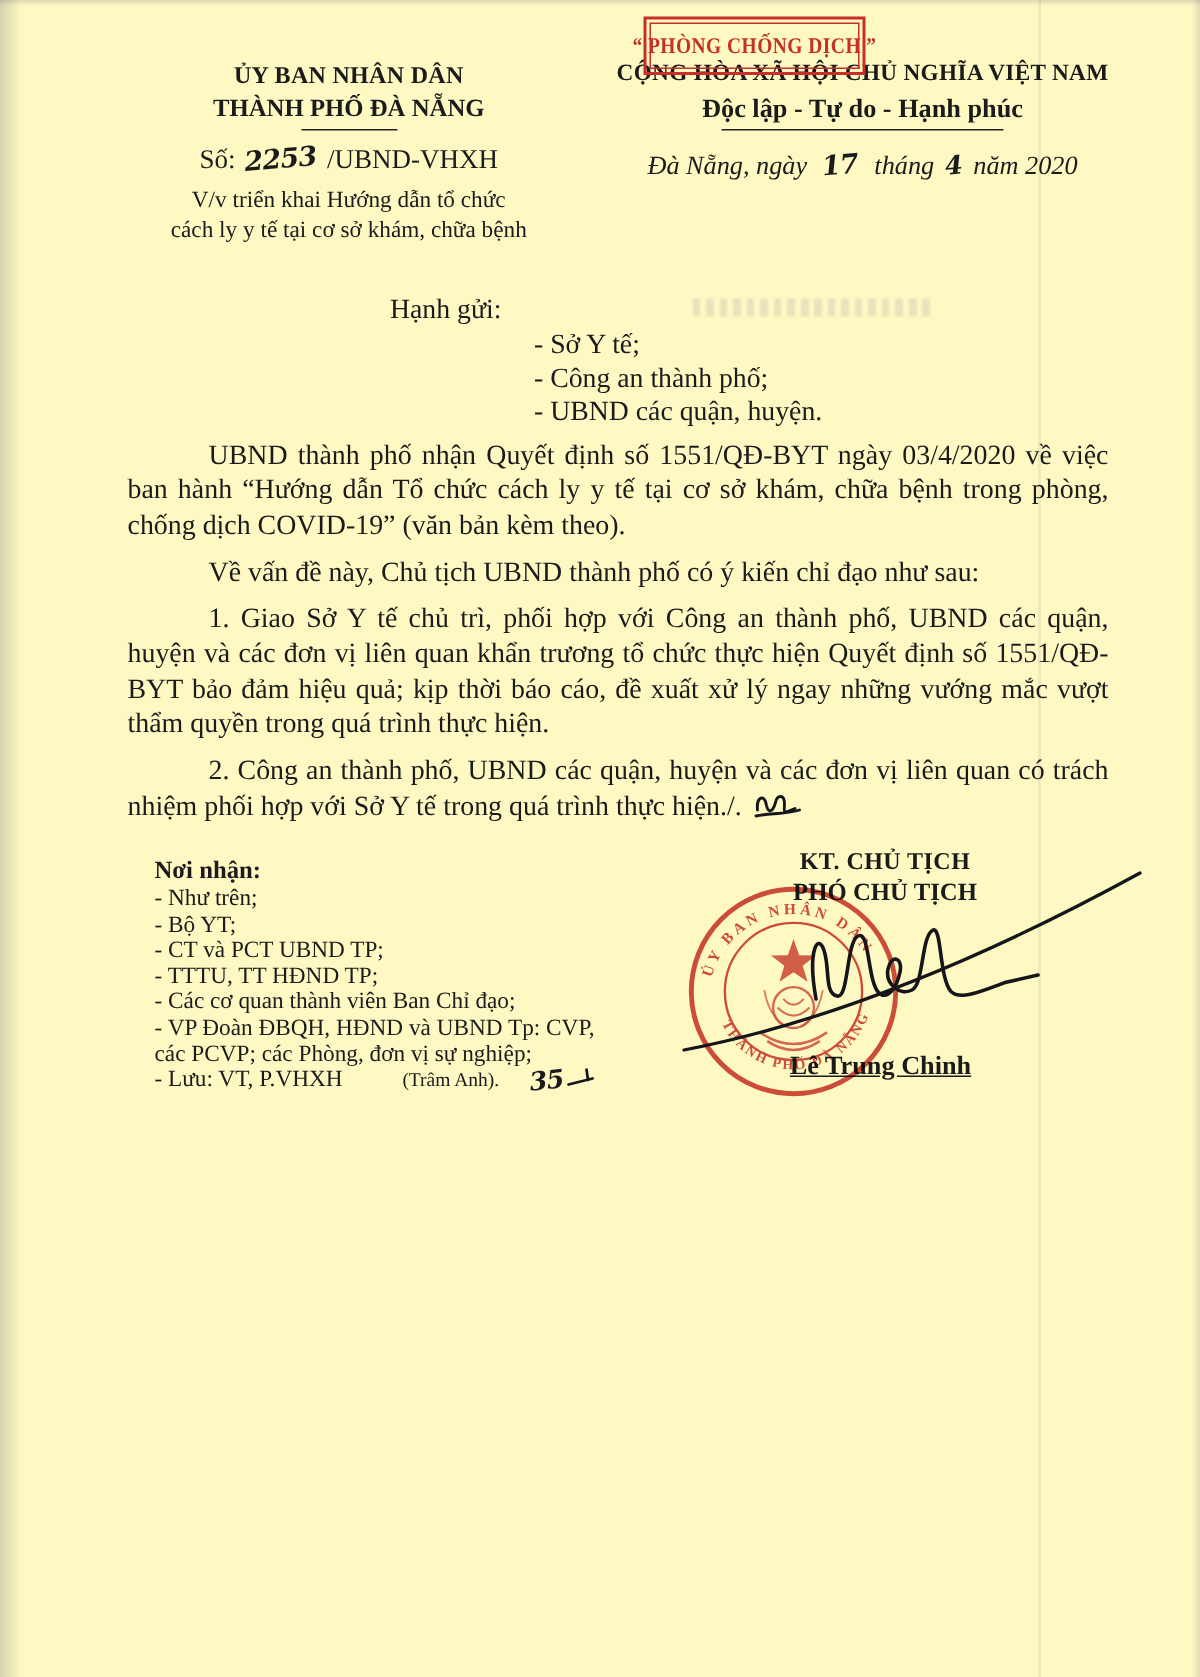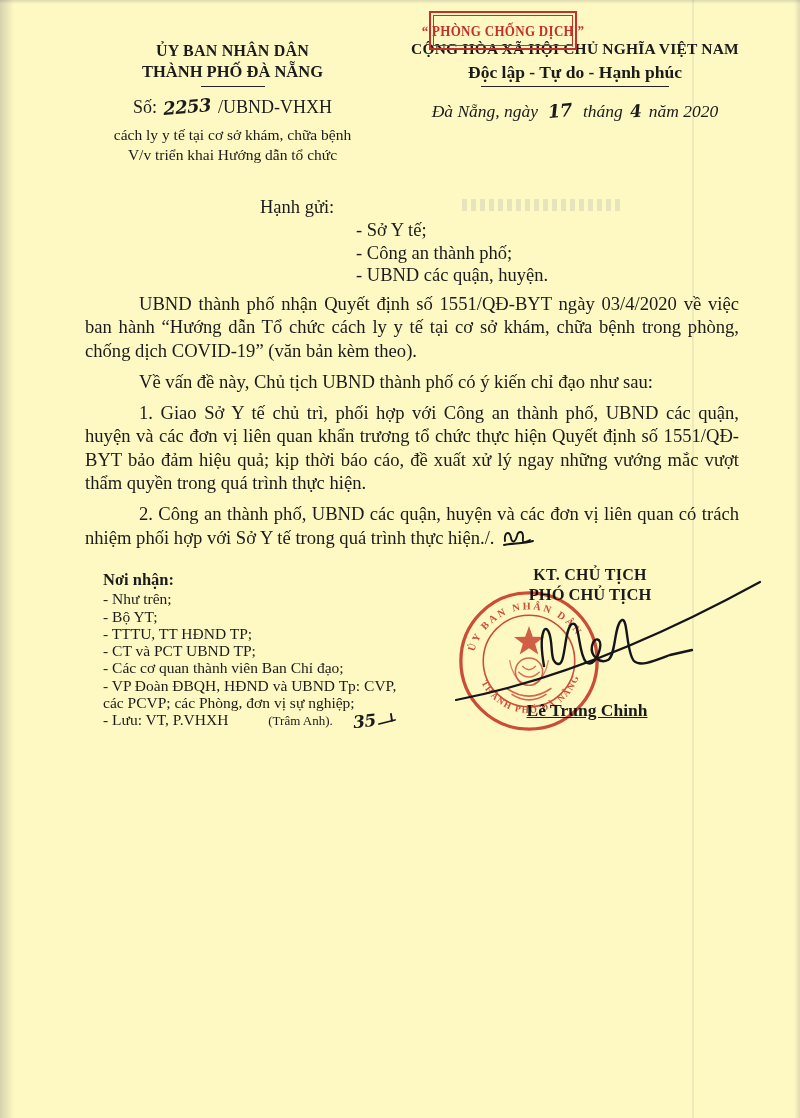--- a/index.html
+++ b/index.html
@@ -102,22 +102,22 @@
   <div class="hdr-left">
     <div class="org1">ỦY BAN NHÂN DÂN</div>
     <div class="org2">THÀNH PHỐ ĐÀ NẴNG</div>
     <div class="rule-small"></div>
     <div class="doc-number">
       <span>Số:</span>
       <span class="hand hand-num">2253</span>
       <span>/UBND-VHXH</span>
     </div>
     <div class="subject">
+      <div>V/v triển khai Hướng dẫn tổ chức</div>
       <div>cách ly y tế tại cơ sở khám, chữa bệnh</div>
-      <div>V/v triển khai Hướng dẫn tổ chức</div>
     </div>
   </div>
 
   <div class="hdr-right">
     <div class="nat1">CỘNG HÒA XÃ HỘI CHỦ NGHĨA VIỆT NAM</div>
     <div class="nat2">Độc lập - Tự do - Hạnh phúc</div>
     <div class="rule-mid"></div>
     <div class="dateline">
       <span>Đà Nẵng, ngày</span>
       <span class="hand hand-day">17</span>
@@ -145,22 +145,22 @@
         <path d="M 4 13 C 3 4 9 2 10 10 C 11 15 14 15 16 8 C 17 3 22 2 22 9 C 22 14 20 16 29 12" fill="none" stroke="#15151a" stroke-width="1.9" stroke-linecap="round"></path>
         <path d="M 3 17 C 12 15 22 16 32 13" fill="none" stroke="#15151a" stroke-width="1.9" stroke-linecap="round"></path>
       </svg>
     </p>
   </div>
 
   <div class="noinhan">
     <div class="noinhan-label">Nơi nhận:</div>
     <div>- Như trên;</div>
     <div>- Bộ YT;</div>
+    <div>- CT và PCT UBND TP;</div>
     <div>- TTTU, TT HĐND TP;</div>
-    <div>- CT và PCT UBND TP;</div>
     <div>- Các cơ quan thành viên Ban Chỉ đạo;</div>
     <div>- VP Đoàn ĐBQH, HĐND và UBND Tp: CVP,</div>
     <div>các PCVP; các Phòng, đơn vị sự nghiệp;</div>
     <div>
       <span>- Lưu: VT, P.VHXH</span>
       <span class="luu-small">(Trâm Anh).</span>
       <span class="hand hand-35">35</span><svg class="mark-svg" width="20" height="14" viewBox="0 0 20 14">
         <path d="M 2 11 L 18 7 M 14 1 L 15 8" fill="none" stroke="#15151a" stroke-width="1.8" stroke-linecap="round"></path>
       </svg>
     </div>

